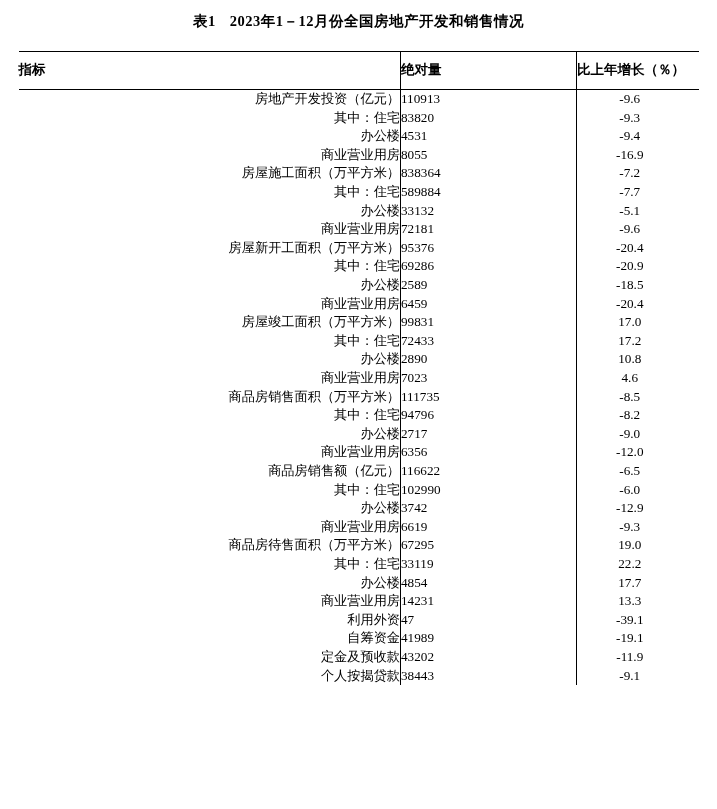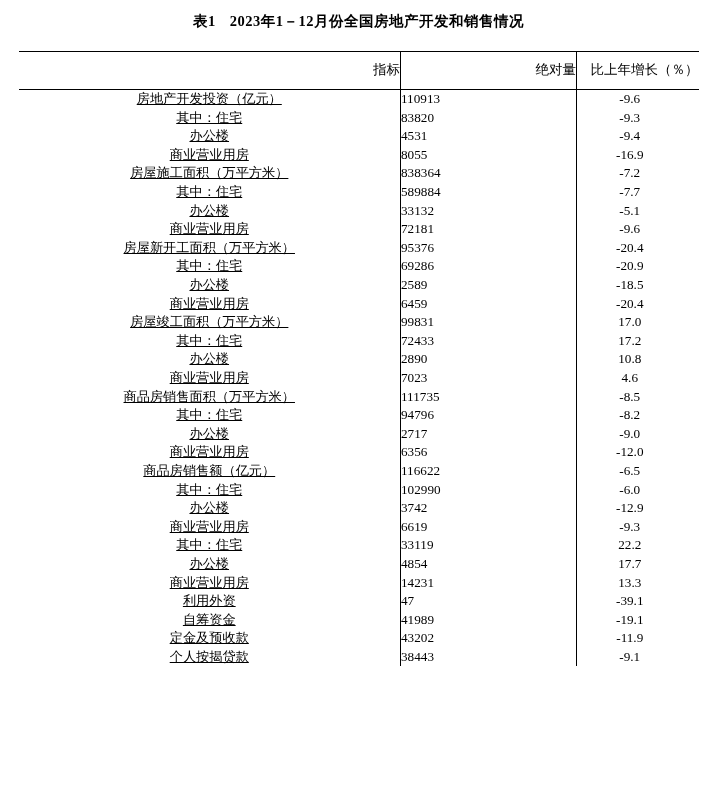--- a/index.html
+++ b/index.html
@@ -35,39 +35,38 @@
     border-collapse: collapse;
     width: 680px;
     margin: 14px auto 0 auto;
     table-layout: fixed;
   }
   table.stat col.c1 { width: 382px; }
   table.stat col.c2 { width: 176px; }
   table.stat col.c3 { width: 122px; }
 
   table.stat thead th {
-    font-weight: normal;
+    font-weight: bold;
     font-size: 13.5px;
-    text-align: right;
+    text-align: left;
     padding: 9px 0 10px 0;
     border-top: 1.6px solid #000;
     border-bottom: 1.2px solid #000;
   }
   table.stat thead th.sep-l {
     border-left: 1.1px solid #000;
   }
   table.stat tbody td {
     font-size: 13.2px;
     padding: 1.1px 0;
     line-height: 16.4px;
     vertical-align: middle;
   }
   table.stat tbody td.label {
-    text-align: center;
-    text-decoration: underline;
+    text-align: right;
   }
   table.stat tbody td.value {
     text-align: left;
     padding-right: 48px;
     border-left: 1.1px solid #000;
   }
   table.stat tbody td.growth {
     text-align: center;
     padding-right: 16px;
     border-left: 1.1px solid #000;
@@ -214,20 +213,25 @@
           <td class="label lvl2">办公楼</td>
           <td class="value">3742</td>
           <td class="growth">-12.9</td>
         </tr>
         <tr>
           <td class="label lvl2">商业营业用房</td>
           <td class="value">6619</td>
           <td class="growth">-9.3</td>
         </tr>
         <tr>
+          <td class="label lvl0">商品房待售面积（万平方米）</td>
+          <td class="value">67295</td>
+          <td class="growth">19.0</td>
+        </tr>
+        <tr>
           <td class="label lvl1">其中：住宅</td>
           <td class="value">33119</td>
           <td class="growth">22.2</td>
         </tr>
         <tr>
           <td class="label lvl2">办公楼</td>
           <td class="value">4854</td>
           <td class="growth">17.7</td>
         </tr>
         <tr>

